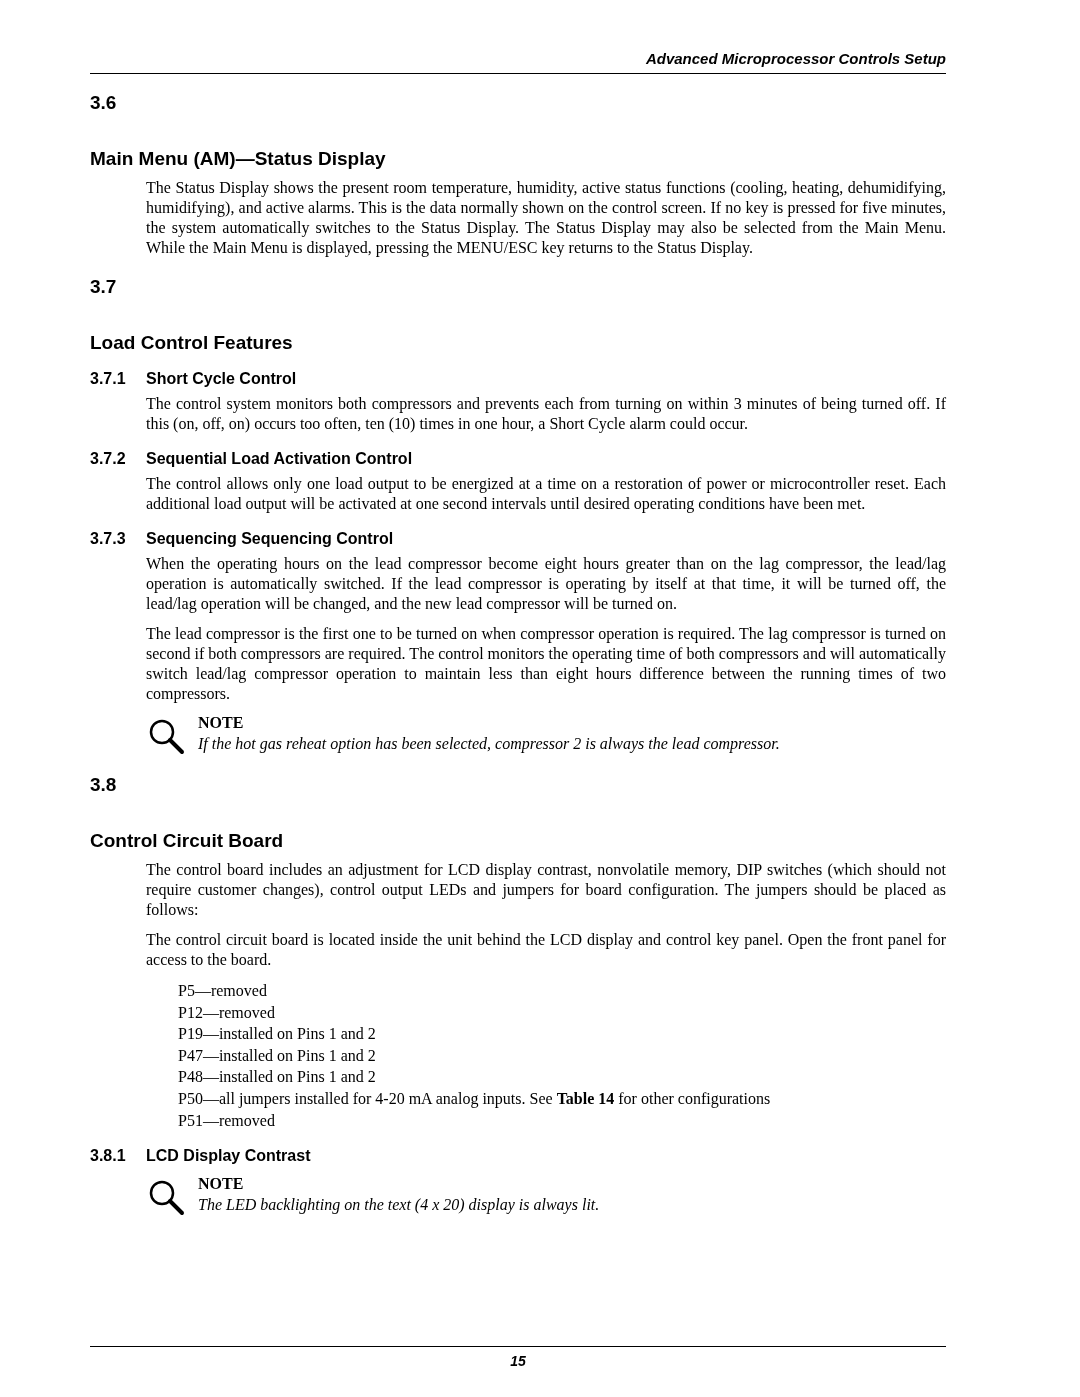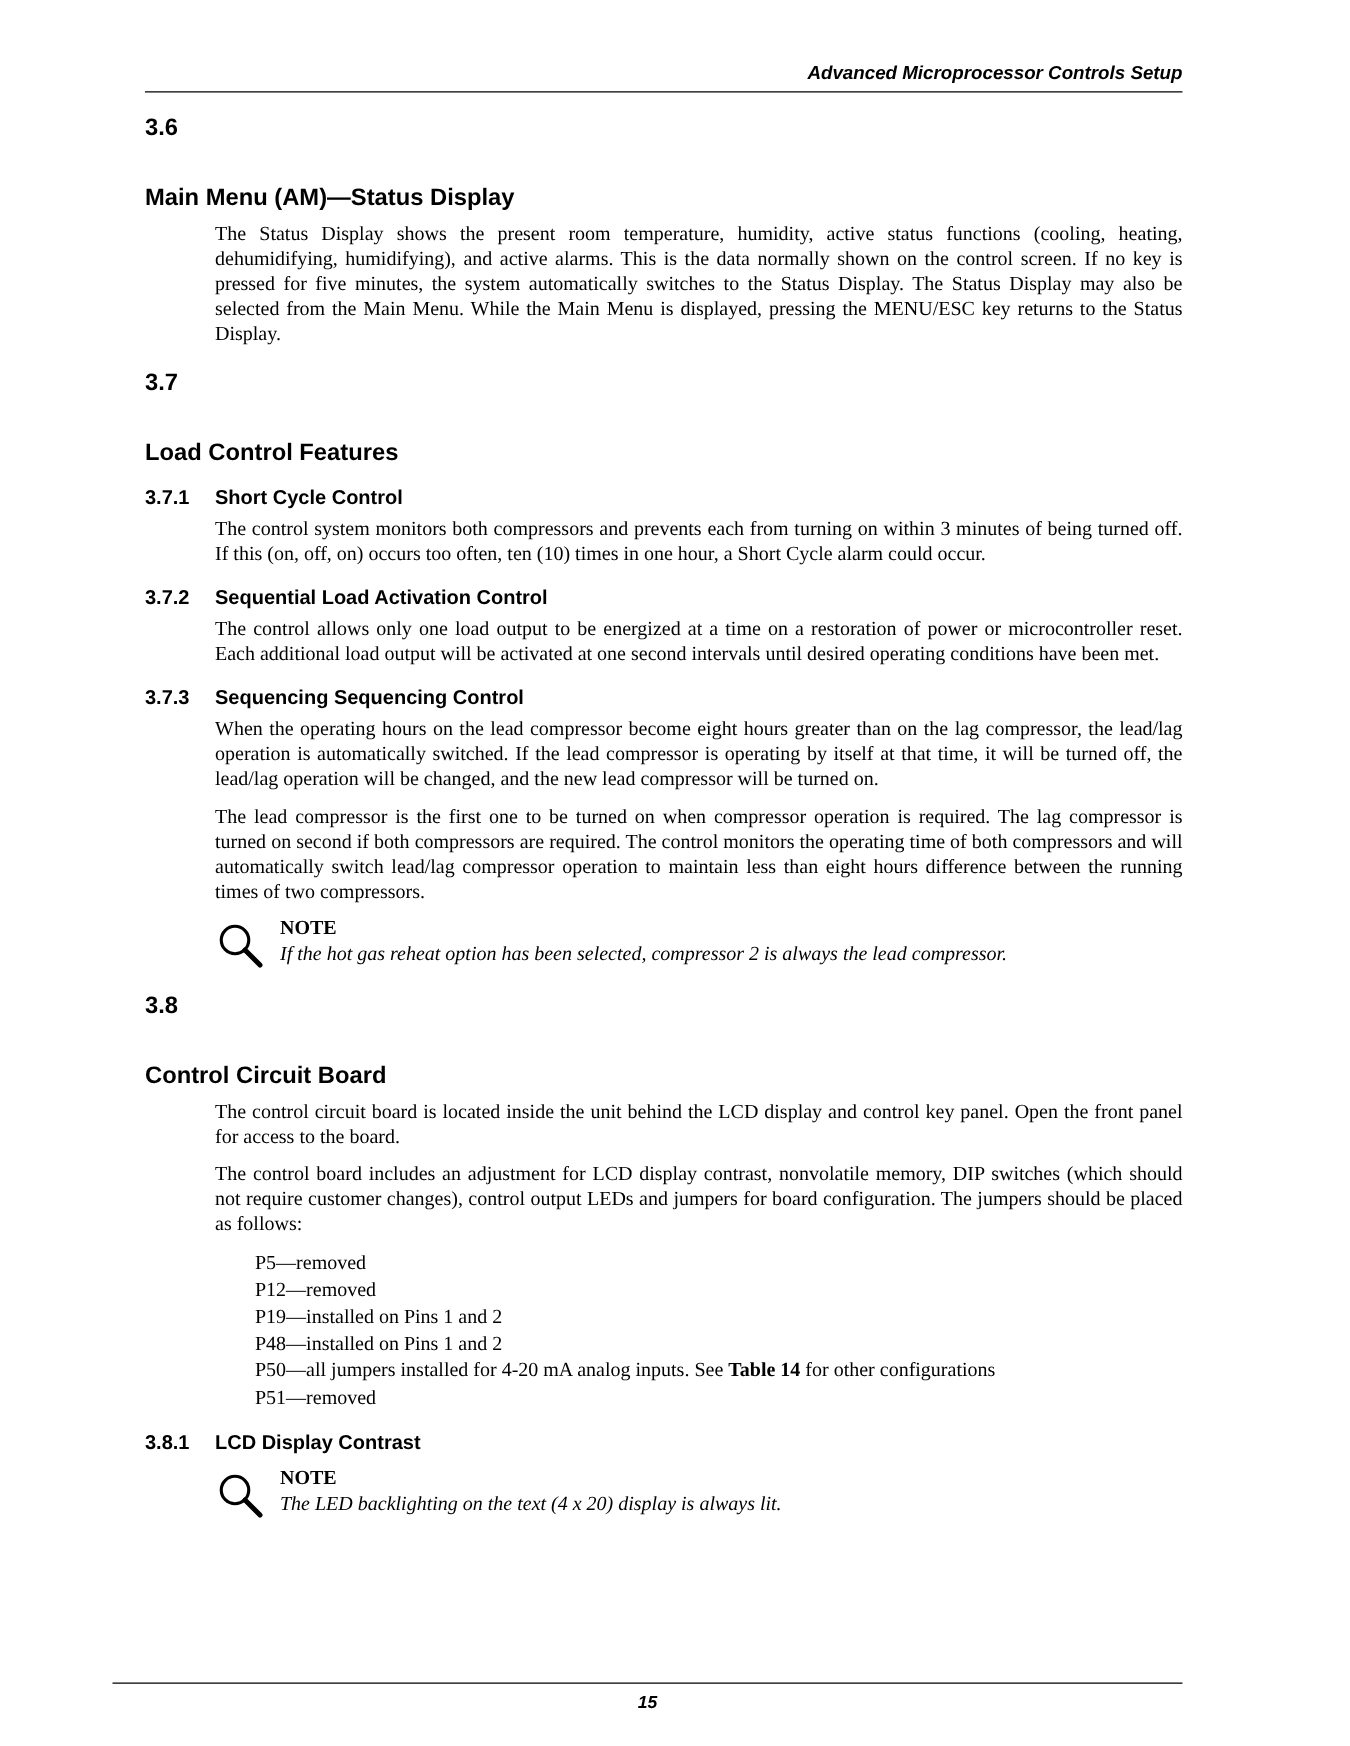--- a/index.html
+++ b/index.html
@@ -7,21 +7,21 @@
     margin: 0;
     background: #fff;
     font-family: "Century Schoolbook", "New Century Schoolbook", Georgia, serif;
     color: #000;
   }
   .page {
     width: 1036px;
     height: 1397px;
     position: relative;
     box-sizing: border-box;
-    padding: 50px 90px 40px 116px;
+    padding: 50px 90px 40px 90px;
   }
   .running-head {
     font-family: Arial, Helvetica, sans-serif;
     font-weight: bold;
     font-style: italic;
     font-size: 15px;
     text-align: right;
     margin-bottom: 6px;
   }
   .top-rule {
@@ -178,28 +178,29 @@
       <div class="note-head">NOTE</div>
       <div class="note-body">If the hot gas reheat option has been selected, compressor 2 is always the lead compressor.</div>
     </div>
   </div>
 
   <div class="sec-row" style="margin-top:10px;">
     <div class="sec-num">3.8</div>
     <div class="sec-title">Control Circuit Board</div>
   </div>
   <div class="body">
+    <p>The control board includes an adjustment for LCD display contrast, nonvolatile memory, DIP switches (which should not require customer changes), control output LEDs and jumpers for board configuration. The jumpers should be placed as follows:</p>
     <p>The control circuit board is located inside the unit behind the LCD display and control key panel. Open the front panel for access to the board.</p>
-    <p>The control board includes an adjustment for LCD display contrast, nonvolatile memory, DIP switches (which should not require customer changes), control output LEDs and jumpers for board configuration. The jumpers should be placed as follows:</p>
   </div>
 
   <div class="jumper-list">
     <div>P5—removed</div>
     <div>P12—removed</div>
     <div>P19—installed on Pins 1 and 2</div>
+    <div>P47—installed on Pins 1 and 2</div>
     <div>P48—installed on Pins 1 and 2</div>
     <div>
       <span>P50—all jumpers installed for 4-20 mA analog inputs. See </span><span class="bold">Table 14</span><span> for other configurations</span>
     </div>
     <div>P51—removed</div>
   </div>
 
   <div class="sub-row">
     <div class="sub-num">3.8.1</div>
     <div class="sub-title">LCD Display Contrast</div>

